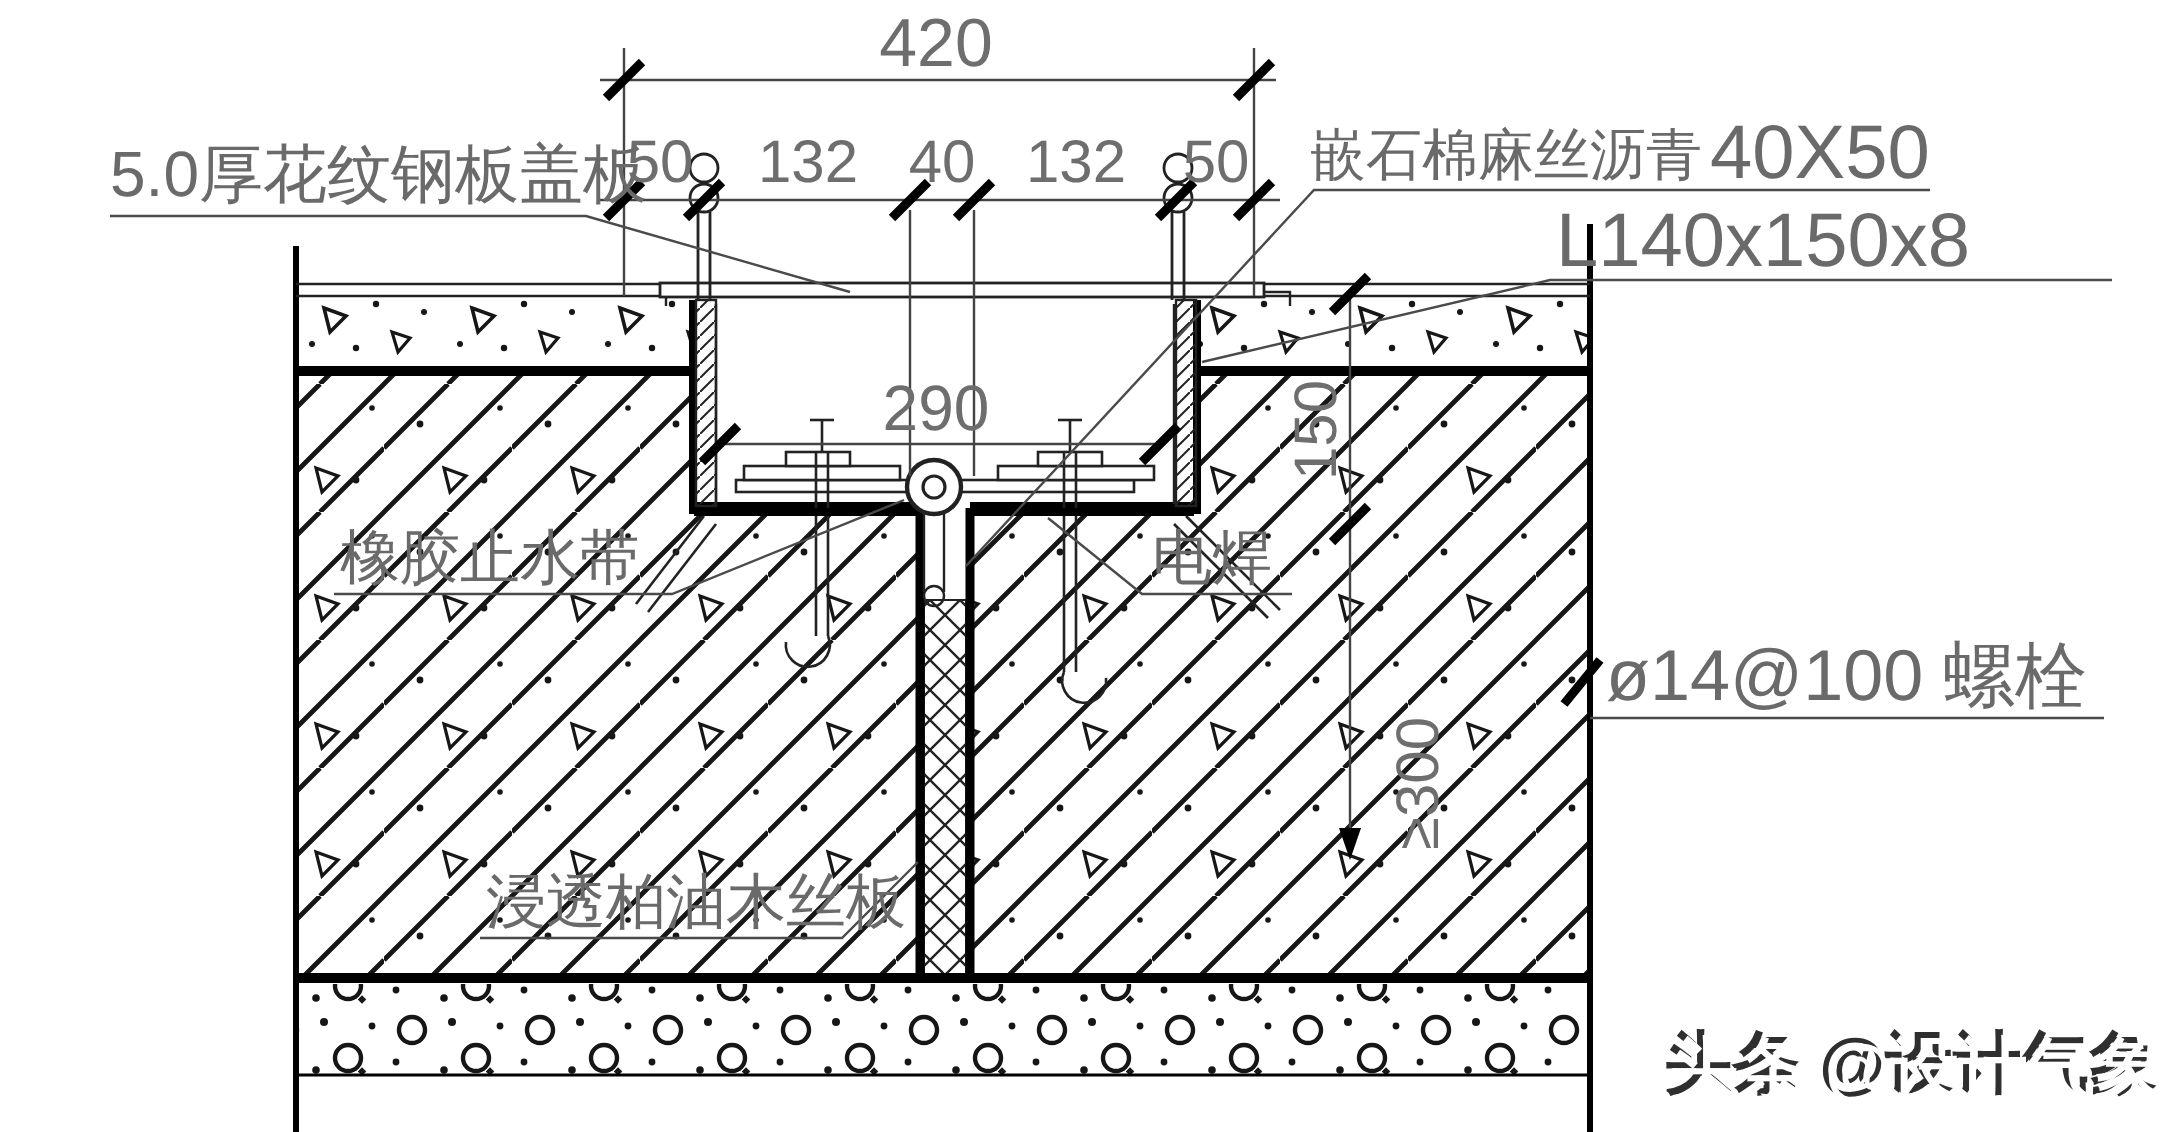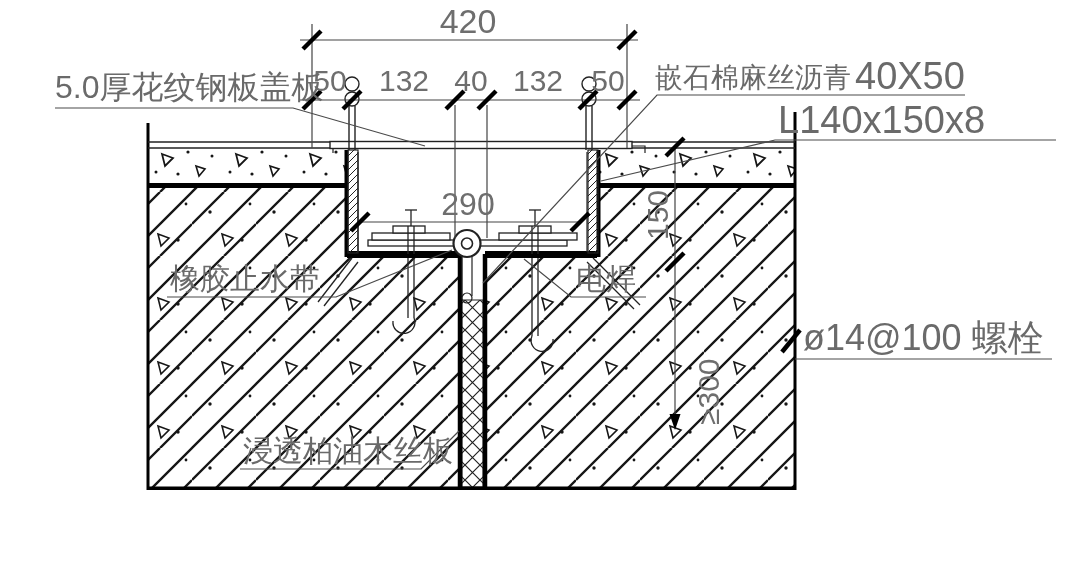--- a/index.html
+++ b/index.html
@@ -1,16 +1,16 @@
 <!DOCTYPE html>
 <html><head>
 <meta charset="utf-8">
 <style>
   html,body{margin:0;padding:0;background:#ffffff;}
-  .stage{position:relative;width:1080px;height:490px;background:#ffffff;overflow:hidden;
+  .stage{position:relative;width:1080px;height:566px;background:#ffffff;overflow:hidden;
          font-family:"Liberation Sans",sans-serif;}
   svg text{font-family:"Liberation Sans","DejaVu Sans",sans-serif;}
   .dimtxt{fill:#6e6e6e;}
   .lbltxt{fill:#6a6a6a;}
   .wm-main{fill:#ffffff;font-weight:bold;}
   .wm-shadow{fill:#2f2f2f;font-weight:bold;}
 </style>
 </head>
 <body>
 

